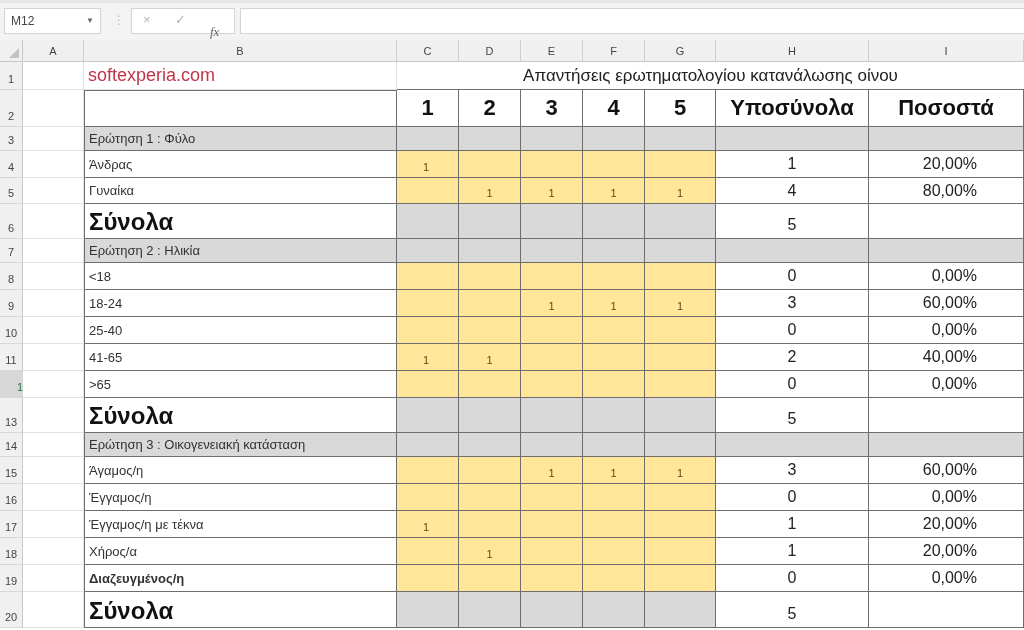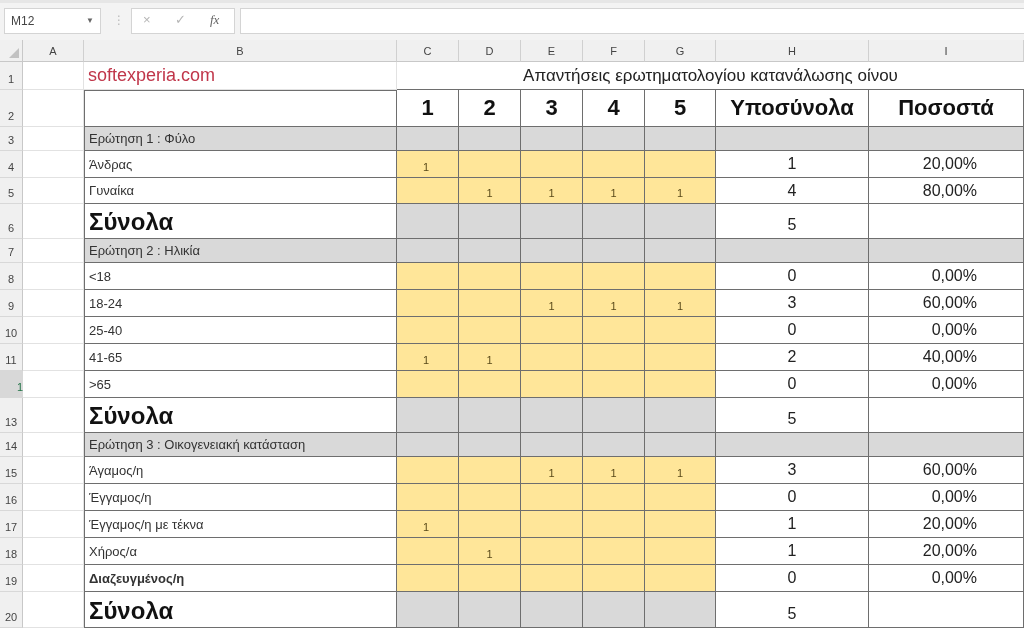--- a/index.html
+++ b/index.html
@@ -8,21 +8,21 @@
 
   
   .fbar { position: absolute; left: 0; top: 0; width: 1024px; height: 40px; background: #f3f3f3; border-top: 3px solid #e6e6e6; }
   .namebox { position: absolute; left: 4px; top: 5px; width: 97px; height: 26px; background: #fff; border: 1px solid #d4d4d4; font-size: 12px; color: #444; line-height: 24px; padding-left: 6px; }
   .namebox .caret { position: absolute; right: 6px; top: 0; font-size: 8px; color: #666; }
   .fbar .sep { position: absolute; left: 113px; top: 10px; color: #bbb; font-size: 12px; letter-spacing: -1px; }
   .fx-group { position: absolute; left: 131px; top: 5px; width: 104px; height: 26px; background: #fff; border: 1px solid #d4d4d4; }
   .fx-group span { position: absolute; top: 3px; font-size: 13px; color: #b5b5b5; }
   .fx-group .fx-cancel { left: 11px; }
   .fx-group .fx-enter { left: 43px; }
-  .fx-group .fx-fn { left: 78px; color: #666; font-style: italic; font-family: "Liberation Serif", serif; font-size: 13px; }
+  .fx-group .fx-fn { left: 78px; color: #666; font-style: italic; font-family: "Liberation Serif", serif; font-size: 13px; margin-top: 12px; }
   .formula-input { position: absolute; left: 240px; top: 5px; width: 784px; height: 26px; background: #fff; border: 1px solid #d4d4d4; border-right: none; }
 
   
   .colhdr { position: absolute; top: 40px; height: 22px; background: #f0f0f0; border-right: 1px solid #d0d0d0; border-bottom: 1px solid #c8c8c8; font-size: 11px; color: #444; text-align: center; line-height: 22px; }
   .corner { position: absolute; left: 0; top: 40px; width: 23px; height: 22px; background: #f0f0f0; border-right: 1px solid #c8c8c8; border-bottom: 1px solid #c8c8c8; }
   .corner::after { content: ""; position: absolute; right: 3px; bottom: 3px; width: 0; height: 0; border-left: 10px solid transparent; border-bottom: 10px solid #c2c2c2; }
   .rowhdr { position: absolute; left: 0; width: 23px; background: #f0f0f0; border-right: 1px solid #c8c8c8; border-bottom: 1px solid #d8d8d8; font-size: 11px; color: #444; text-align: center; }
   .rowhdr.sel { background: #d8d8d8; border-right: 2px solid #c2410c; color: #217346; padding-left: 46px; }
   .rowhdr span { position: absolute; left: 0; right: 0; bottom: 4px; }
 

